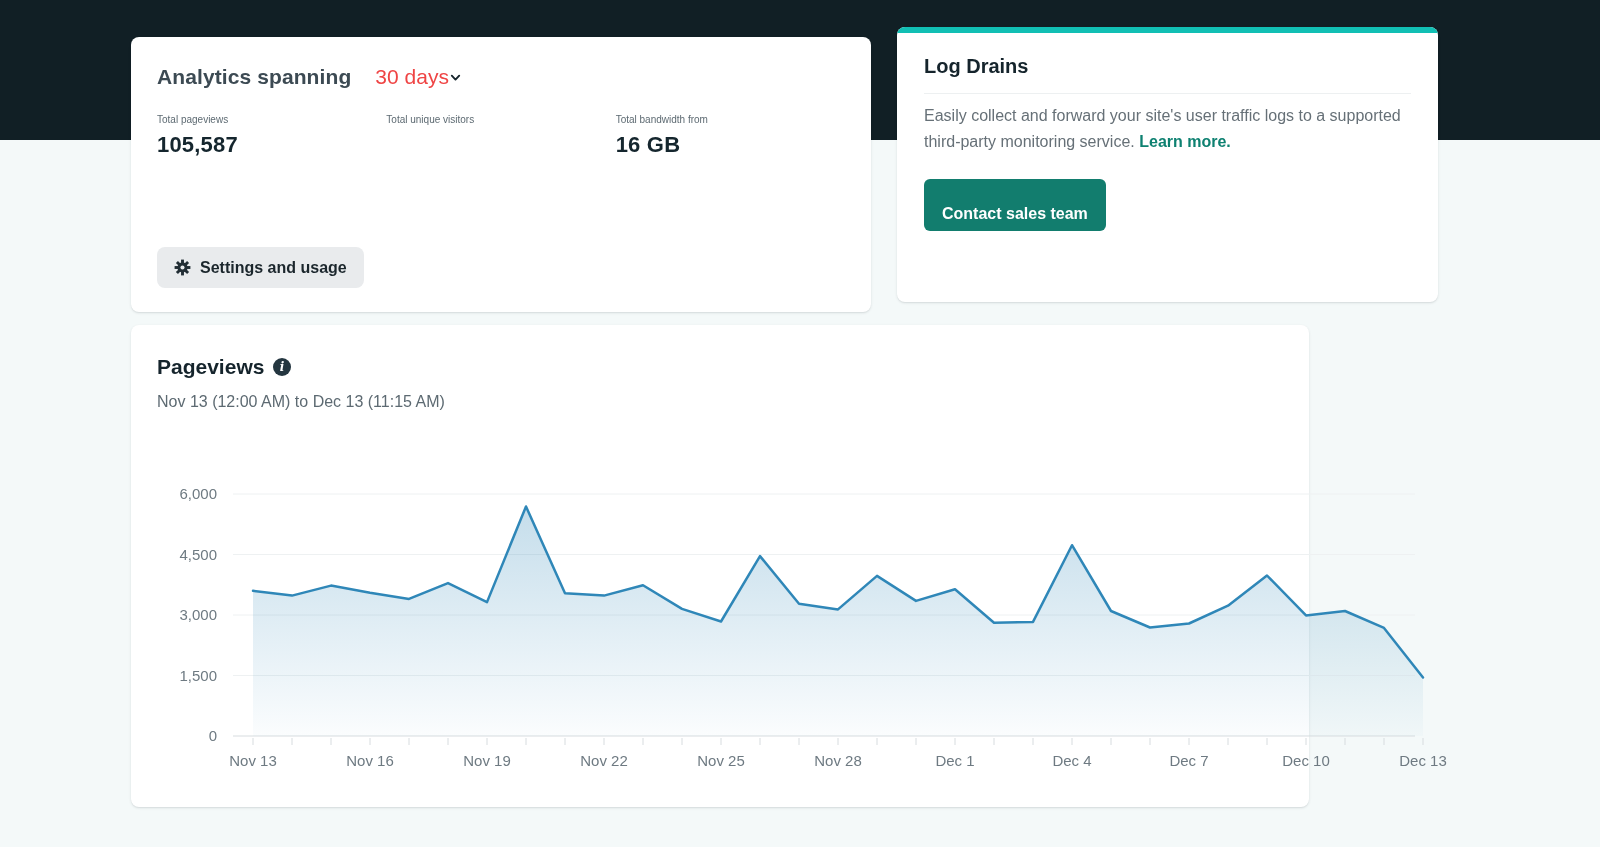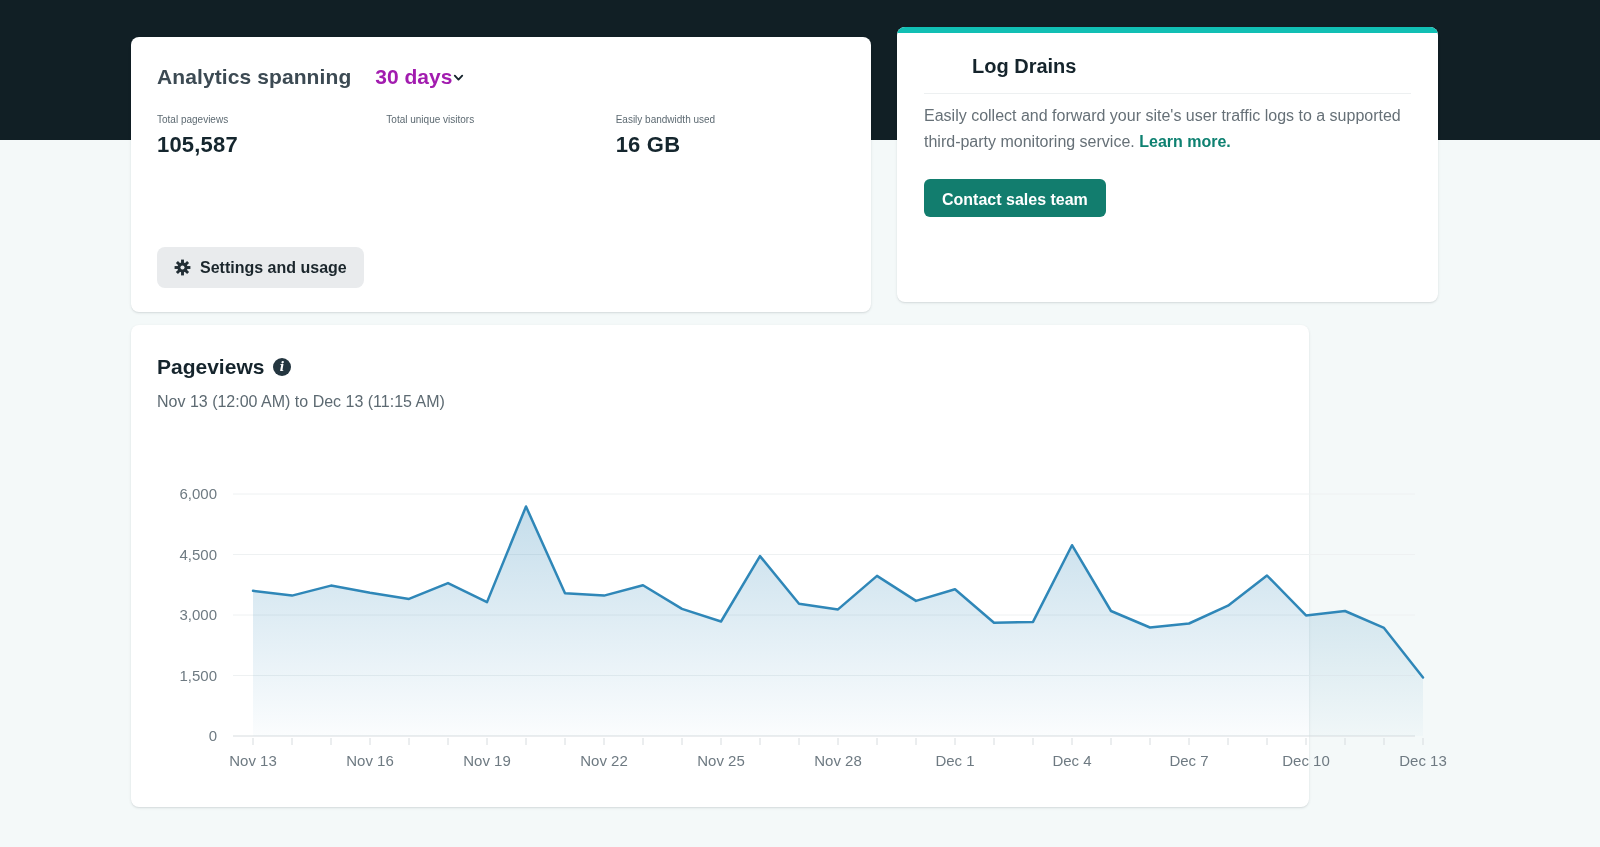--- a/index.html
+++ b/index.html
@@ -9,42 +9,42 @@
   .top-band { position:absolute; left:0; top:0; width:1600px; height:140px; background:#111f25; }
 
   .card { position:absolute; background:#ffffff; border-radius:8px;
           box-shadow:0 1px 3px rgba(16,34,42,0.10), 0 1px 1px rgba(16,34,42,0.05); }
 
   
   .analytics-card { left:131px; top:37px; width:740px; height:275px; padding:28px 26px 0 26px; }
   .analytics-header { display:flex; align-items:center; gap:24px; }
   .analytics-title { font-size:21px; font-weight:700; color:#3c4a53; letter-spacing:0.1px; }
   .range-dropdown { display:flex; align-items:center; gap:0; background:none; border:none;
-                    font-family:"Liberation Sans",sans-serif; font-size:21px; font-weight:700;
-                    color:#a21caf; cursor:pointer; }
+                    font-family:"Liberation Sans",sans-serif; font-size:21px; font-weight:400;
+                    color:#ef4444; cursor:pointer; }
   .analytics-subtitle { margin-top:15px; font-size:16px; color:#5d6a72; }
   .stats-row { display:flex; margin-top:25px; }
   .stat { width:235px; }
   .stat-label { font-size:10px; color:#5d6a72; }
   .stat-value { margin-top:7px; font-size:22px; font-weight:600; color:#15262e; letter-spacing:0.2px; }
   .settings-btn { position:absolute; left:26px; top:210px; display:flex; align-items:center; gap:9px;
                   background:#e9ebed; border:none; border-radius:8px; padding:3px 17px; height:41px;
                   font-family:"Liberation Sans",sans-serif; font-size:16px; font-weight:600;
                   color:#1b262c; cursor:pointer; }
 
   
   .logdrains-card { left:897px; top:27px; width:541px; height:275px; overflow:hidden; }
   .teal-topbar { height:6px; width:100%; background:#11bfb4; }
   .logdrains-inner { padding:22px 27px 0 27px; }
-  .logdrains-title { font-size:20px; font-weight:700; color:#15242c;margin-left:48px; }
+  .logdrains-title { font-size:20px; font-weight:700; color:#15242c; }
   .logdrains-divider { margin-top:15px; border:none; border-top:1px solid #edf0f1; }
   .logdrains-desc { margin-top:9px; font-size:16px; line-height:26px; color:#667077; width:492px; }
   .learn-more { color:#0e8171; font-weight:600; text-decoration:none; cursor:pointer; }
   .contact-btn { margin-top:24px; background:#127d6e; color:#ffffff; border:none; border-radius:6px;
-                 padding:12px 18px; height:38px; font-family:"Liberation Sans",sans-serif;
+                 padding:26px 18px; height:38px; font-family:"Liberation Sans",sans-serif;
                  font-size:16px; font-weight:700; cursor:pointer; }
 
   
   .chart-card { left:131px; top:325px; width:1178px; height:482px; padding:30px 0 0 0; }
   .chart-title-row { margin-left:26px; display:flex; align-items:center; gap:9px; }
   .chart-title { font-size:21px; font-weight:700; color:#15242c; }
   .info-icon { width:18px; height:18px; border-radius:50%; background:#243640; color:#ffffff;
                display:inline-flex; align-items:center; justify-content:center;
                font-family:"DejaVu Serif", serif; font-style:italic; font-weight:700;
                font-size:12px; cursor:pointer; padding-right:1px; }
@@ -74,21 +74,21 @@
   </div>
   <div class="stats-row">
     <div class="stat">
       <div class="stat-label">Total pageviews</div>
       <div class="stat-value">105,587</div>
     </div>
     <div class="stat">
       <div class="stat-label">Total unique visitors</div>
     </div>
     <div class="stat">
-      <div class="stat-label">Easily bandwidth used</div>
+      <div class="stat-label">Total bandwidth from</div>
       <div class="stat-value">16 GB</div>
     </div>
   </div>
   <button class="settings-btn">
     <svg width="17" height="17" viewBox="-10 -10 20 20">
       <g fill="#222e35">
         <rect x="-1.7" y="-9.3" width="3.4" height="18.6"></rect>
         <rect x="-1.7" y="-9.3" width="3.4" height="18.6" transform="rotate(45)"></rect>
         <rect x="-1.7" y="-9.3" width="3.4" height="18.6" transform="rotate(90)"></rect>
         <rect x="-1.7" y="-9.3" width="3.4" height="18.6" transform="rotate(135)"></rect>

